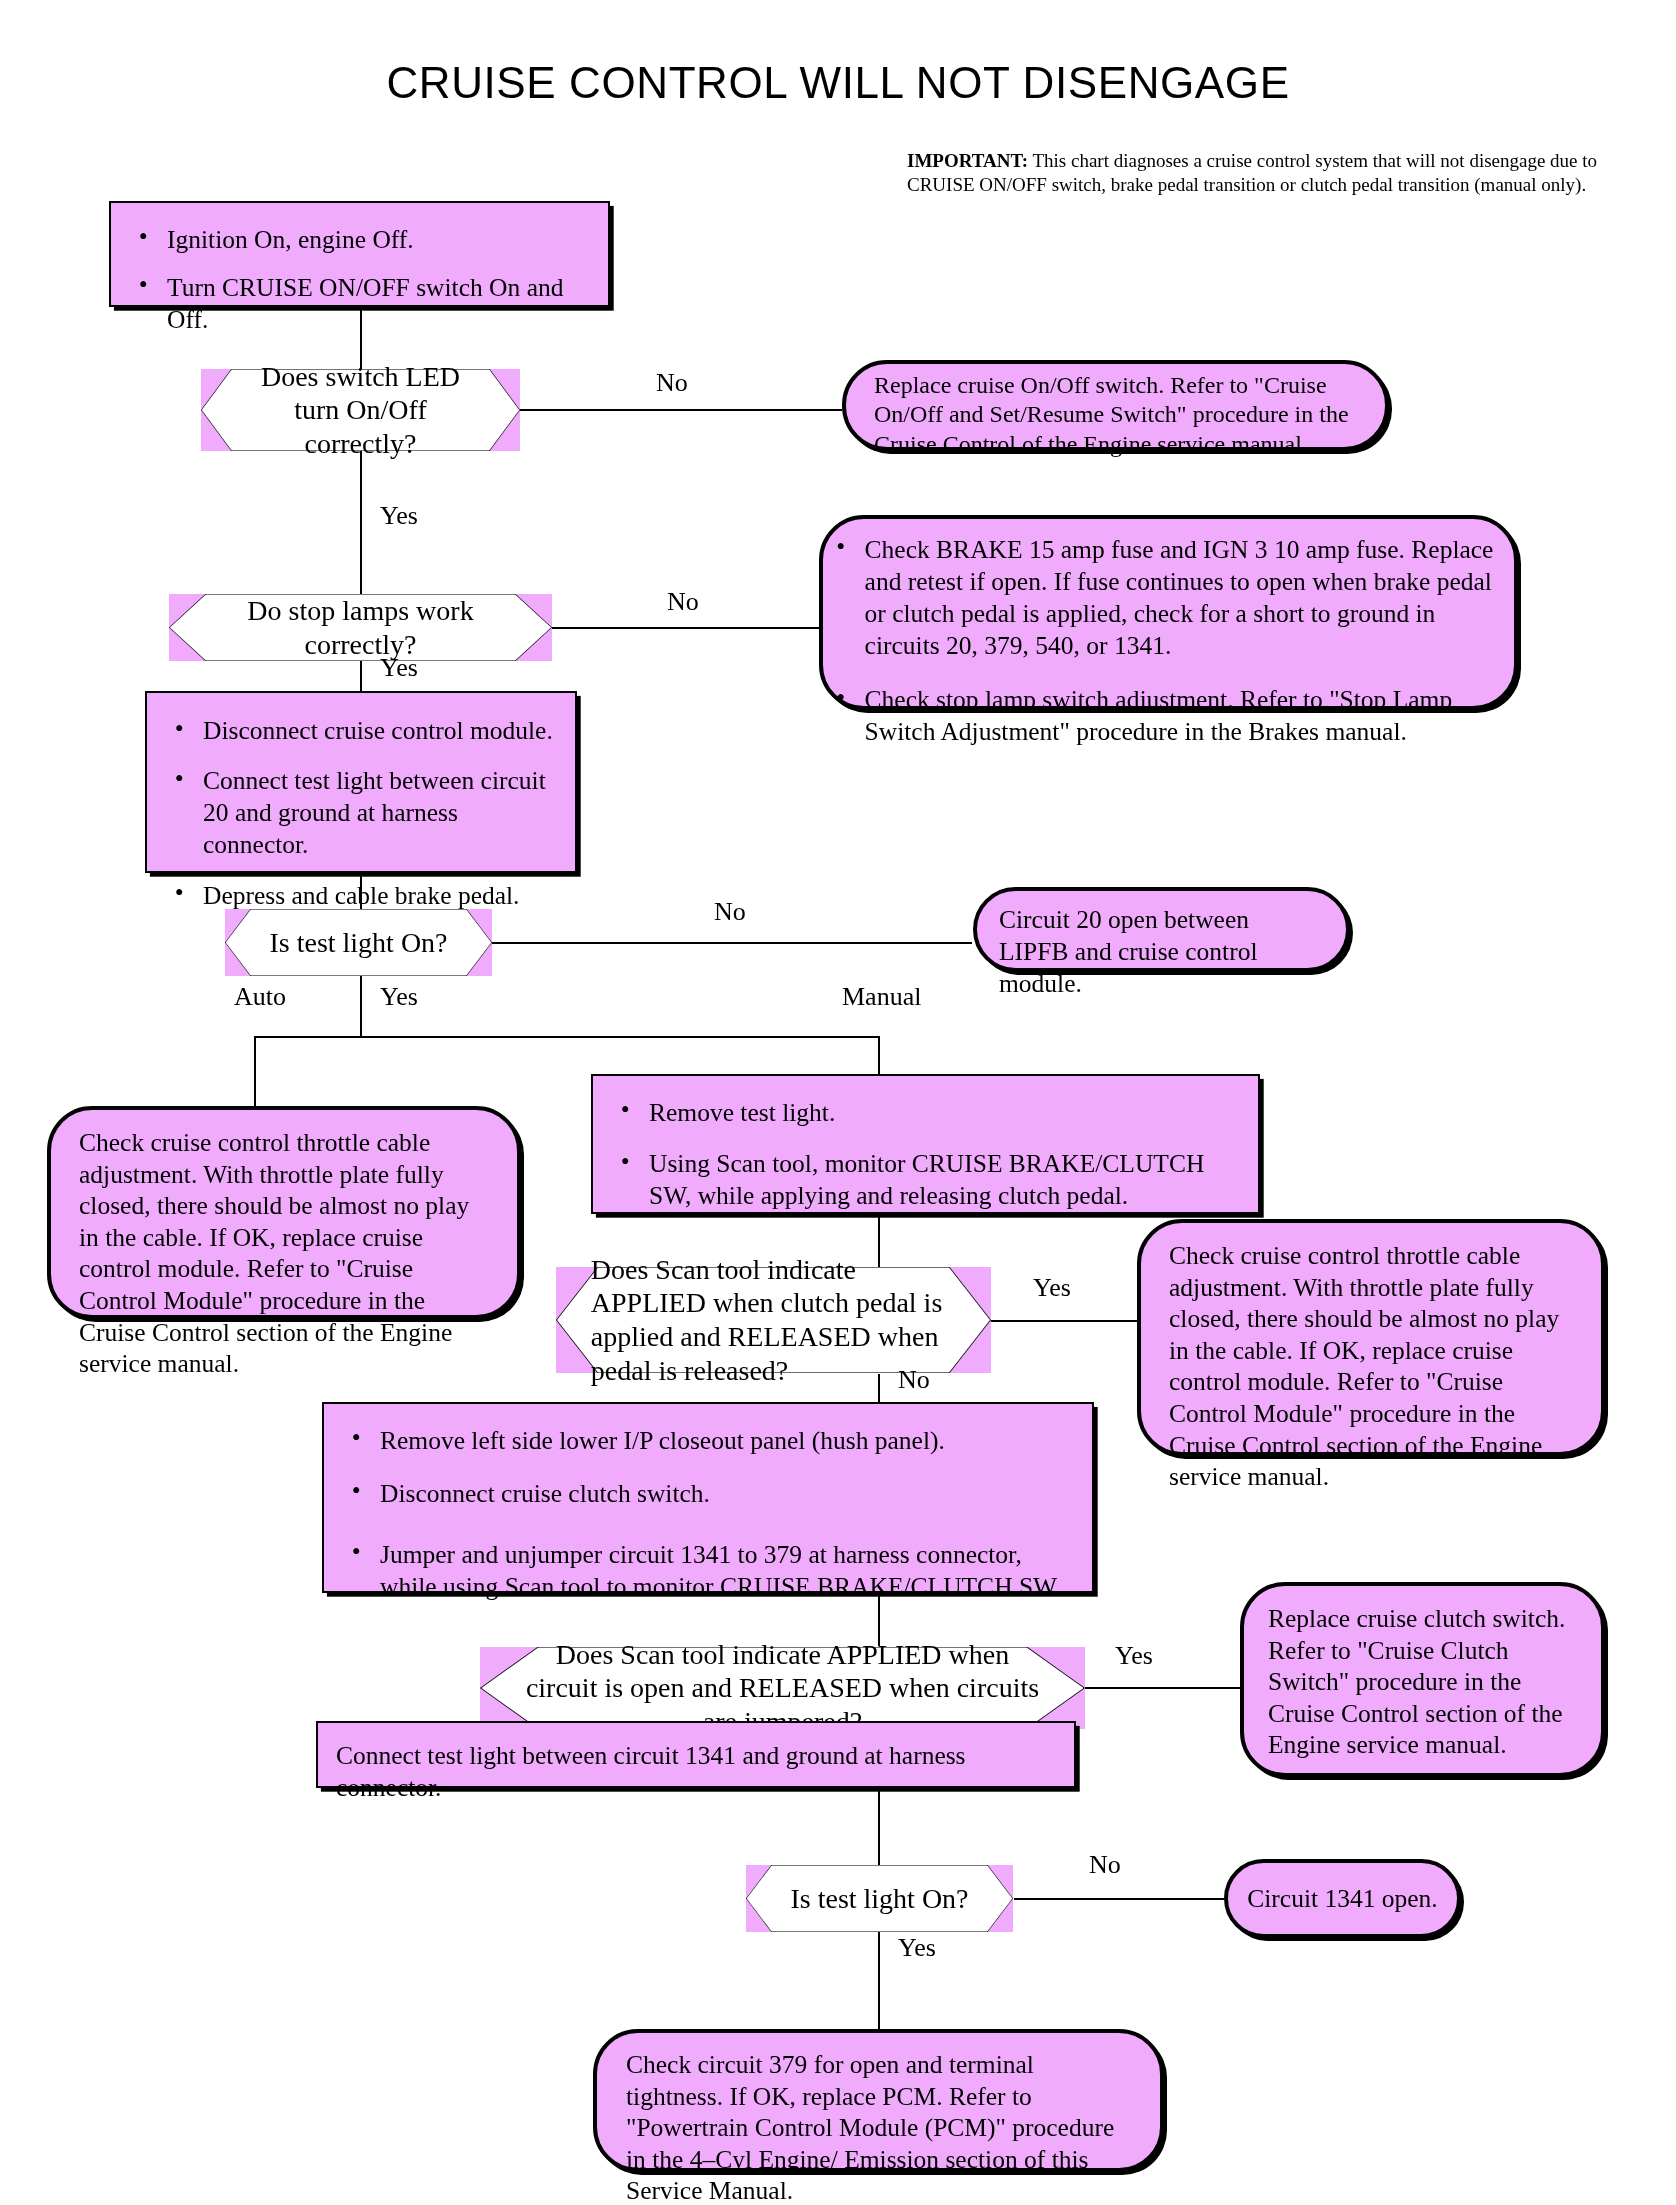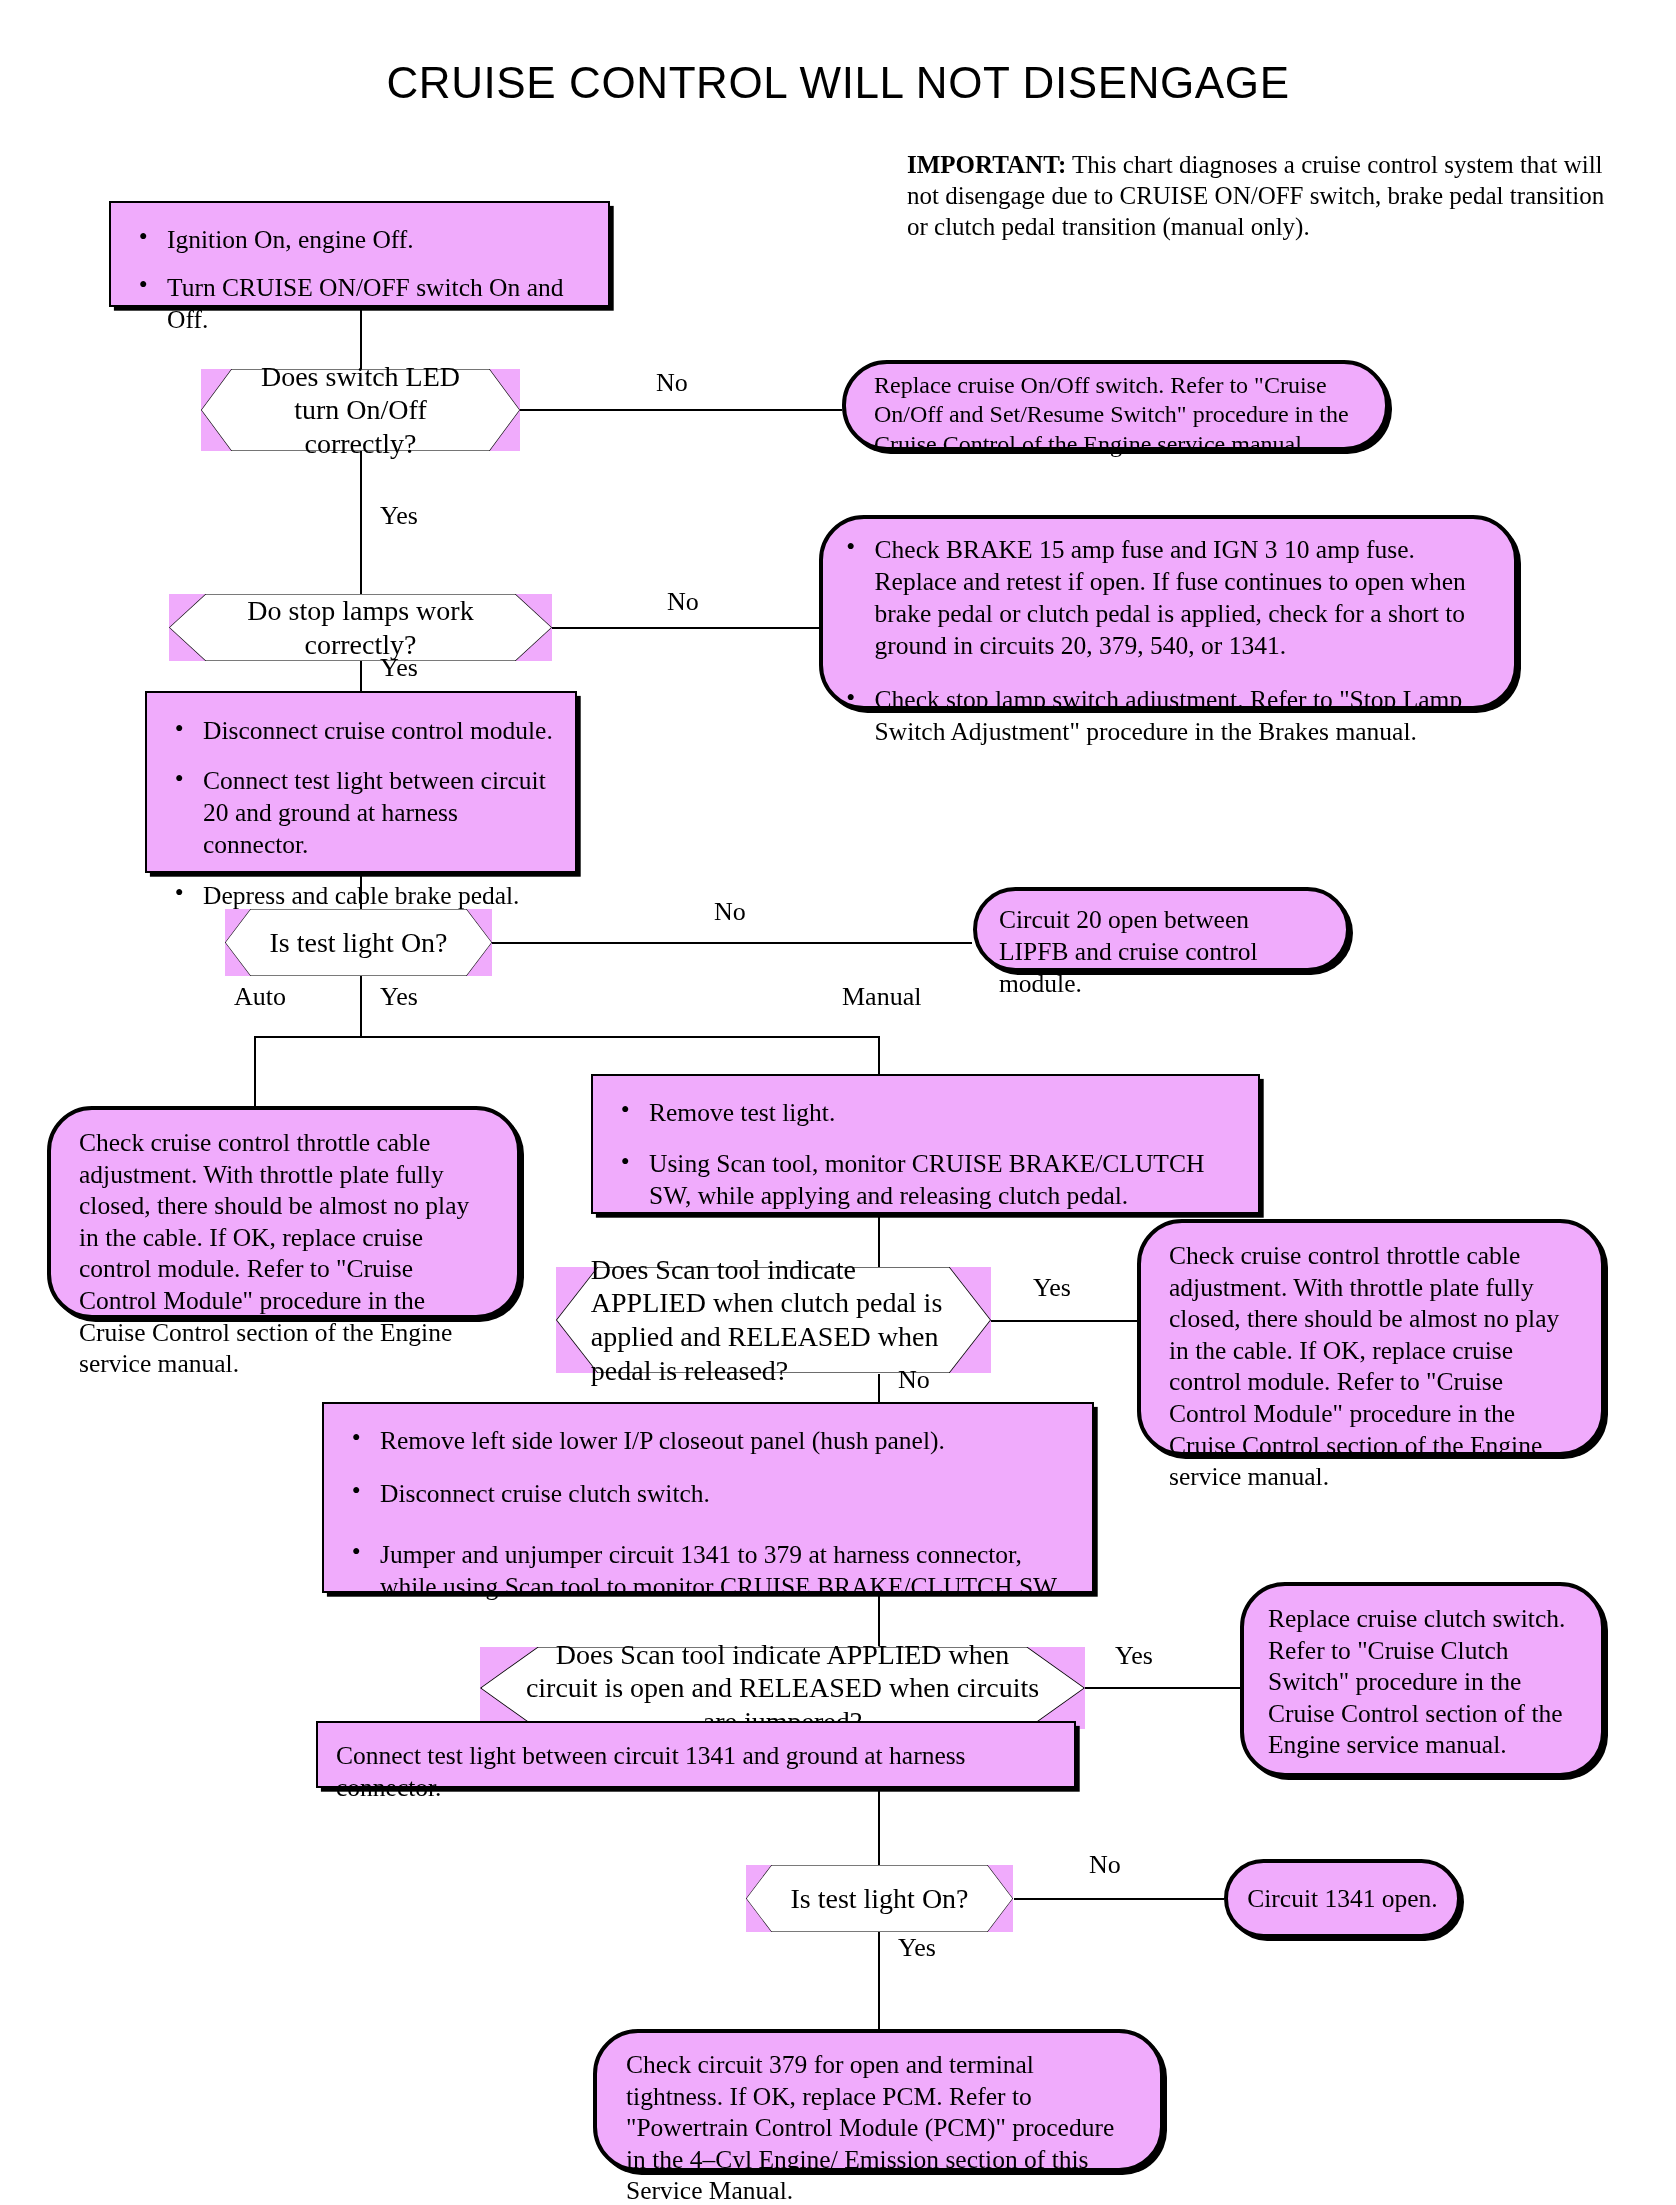--- a/index.html
+++ b/index.html
@@ -29,21 +29,21 @@
     font-size: 44px;
     letter-spacing: 0.6px;
     white-space: nowrap;
   }
   
   .important-note {
     position: absolute;
     left: 907px;
     top: 149px;
     width: 717px;
-    font-size: 25px;
+    font-size: 19px;
     line-height: 1.24;
   }
   .important-note .lead {
     font-weight: bold;
   }
   
   .node {
     position: absolute;
     box-sizing: border-box;
     background: #f0abfc;
@@ -171,21 +171,21 @@
   <div class="node hex" style="left:169px; top:594px; width:383px; height:67px;">
     <div class="hex-shape"></div>
     <div class="hex-inner"></div>
     <div class="hex-text">Do stop lamps work correctly?</div>
   </div>
 
   <div class="hline" style="left:552px; top:627px; width:267px;"></div>
   <div class="edge-label" style="left:667px; top:587px;">No</div>
 
   <div class="node term" style="left:819px; top:515px; width:699px; height:195px;">
-    <div class="body-text" style="padding:14.6px 18px 0 3.6px;margin-left:10px;">
+    <div class="body-text" style="padding:14.6px 18px 0 3.6px;">
       <ul class="blist">
         <li style="margin-bottom:22px;">Check BRAKE 15 amp fuse and IGN 3 10 amp fuse. Replace and retest if open. If fuse continues to open when brake pedal or clutch pedal is applied, check for a short to ground in circuits 20, 379, 540, or 1341.</li>
         <li>Check stop lamp switch adjustment. Refer to "Stop Lamp Switch Adjustment" procedure in the Brakes manual.</li>
       </ul>
     </div>
   </div>
 
   <div class="vline" style="left:360px; top:661px; height:72px;"></div>
   <div class="edge-label" style="left:380px; top:653px;">Yes</div>
 

